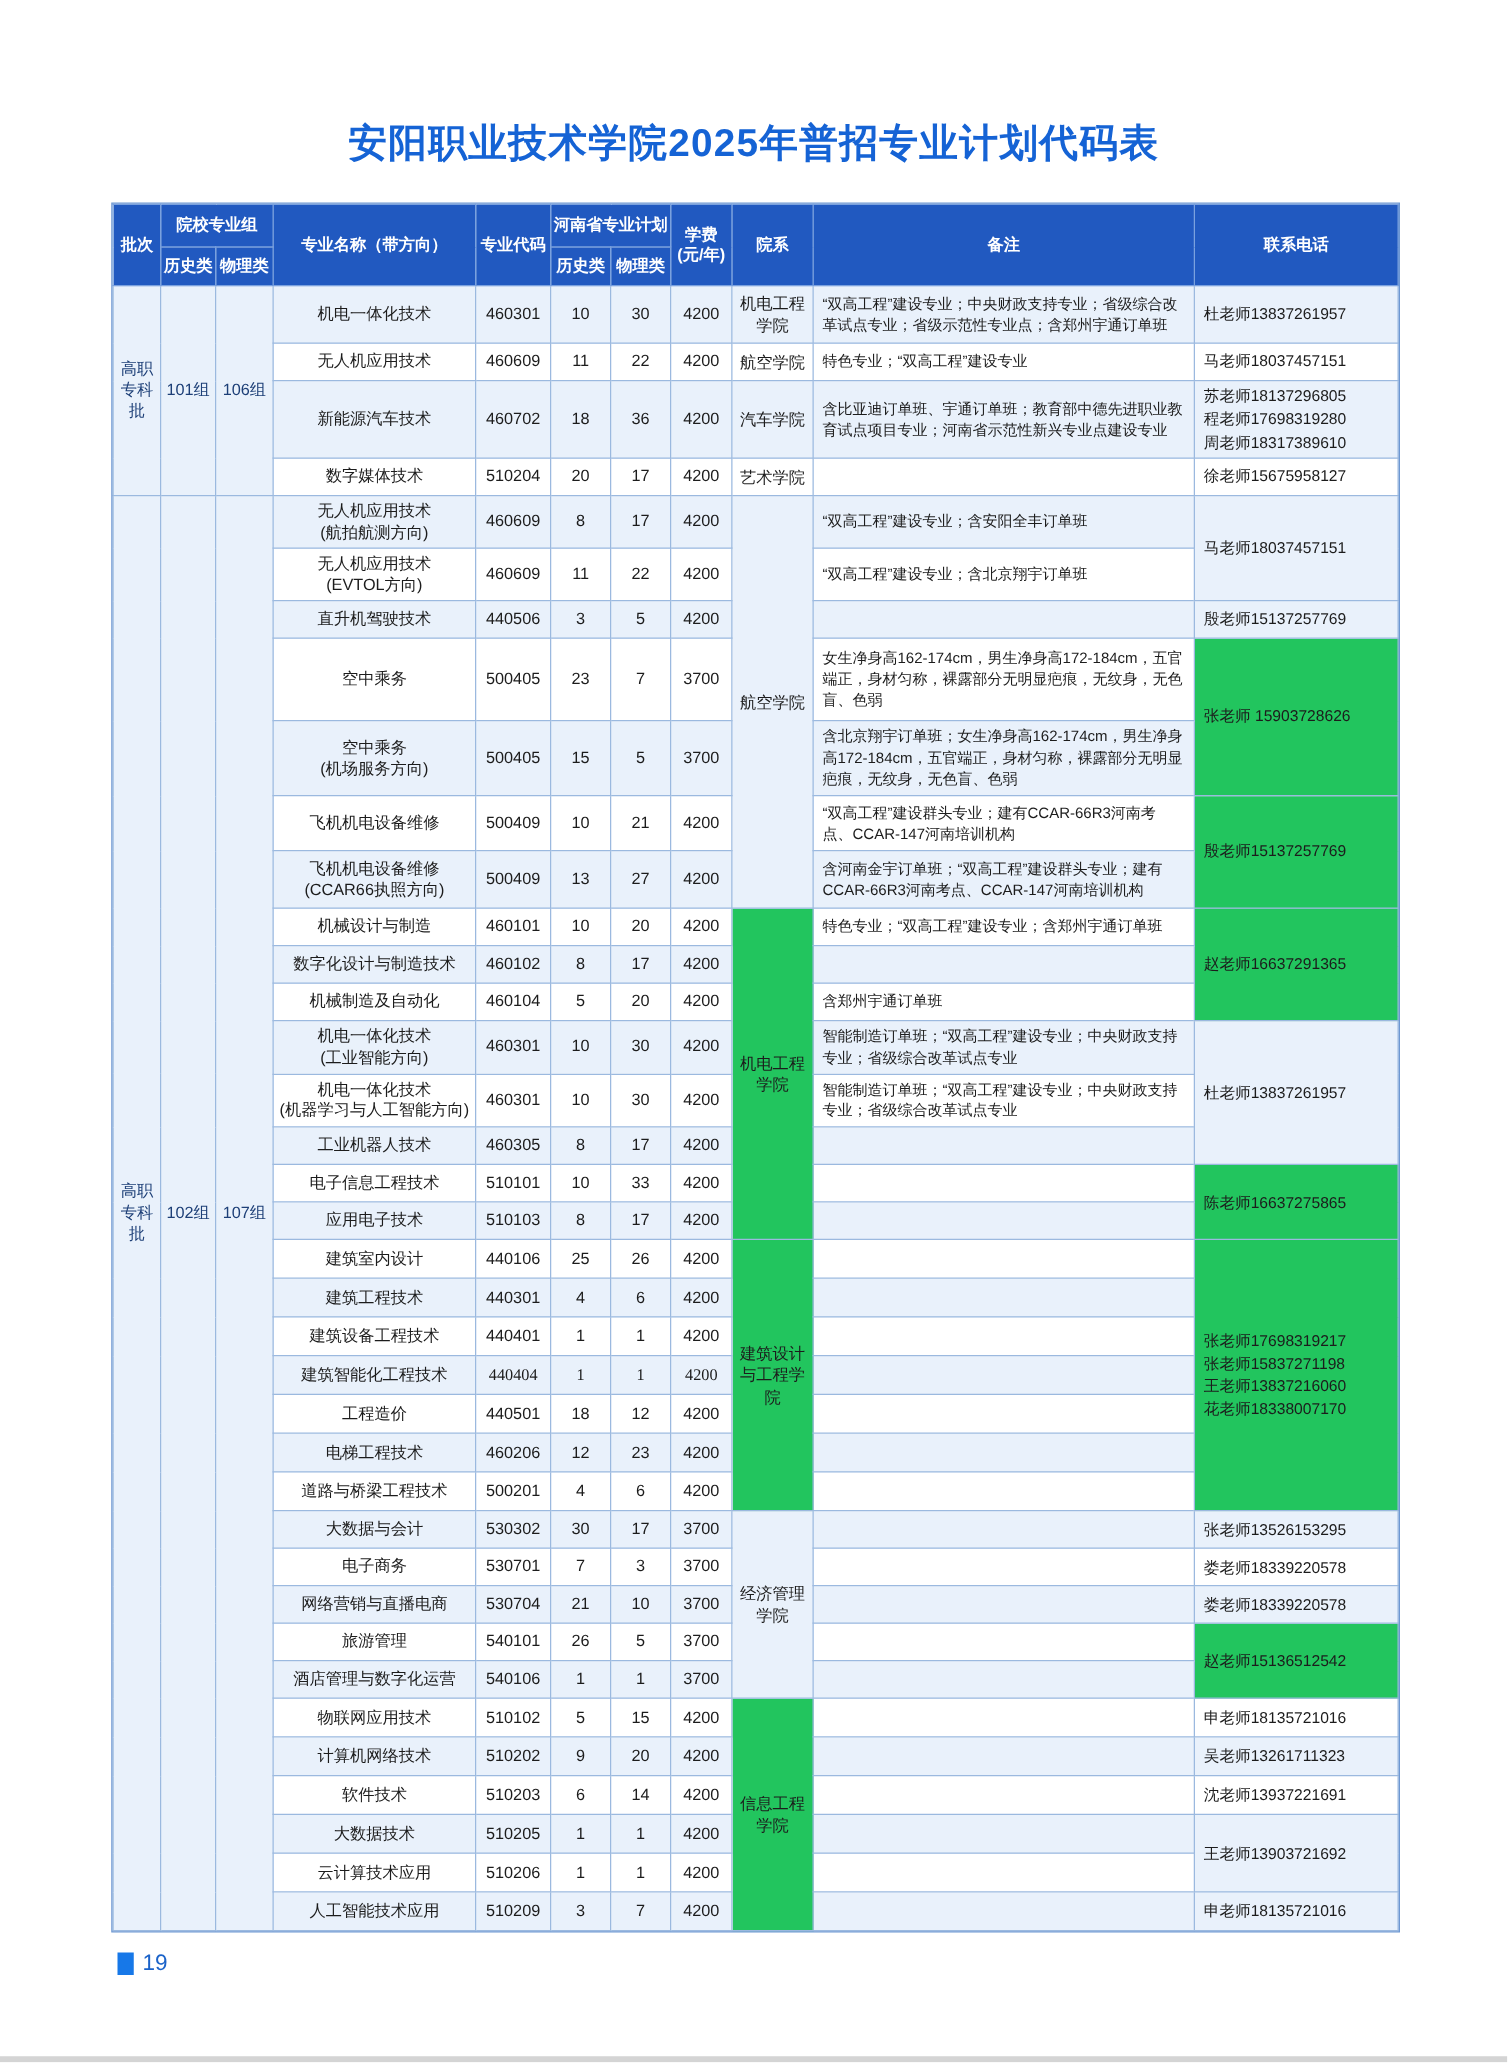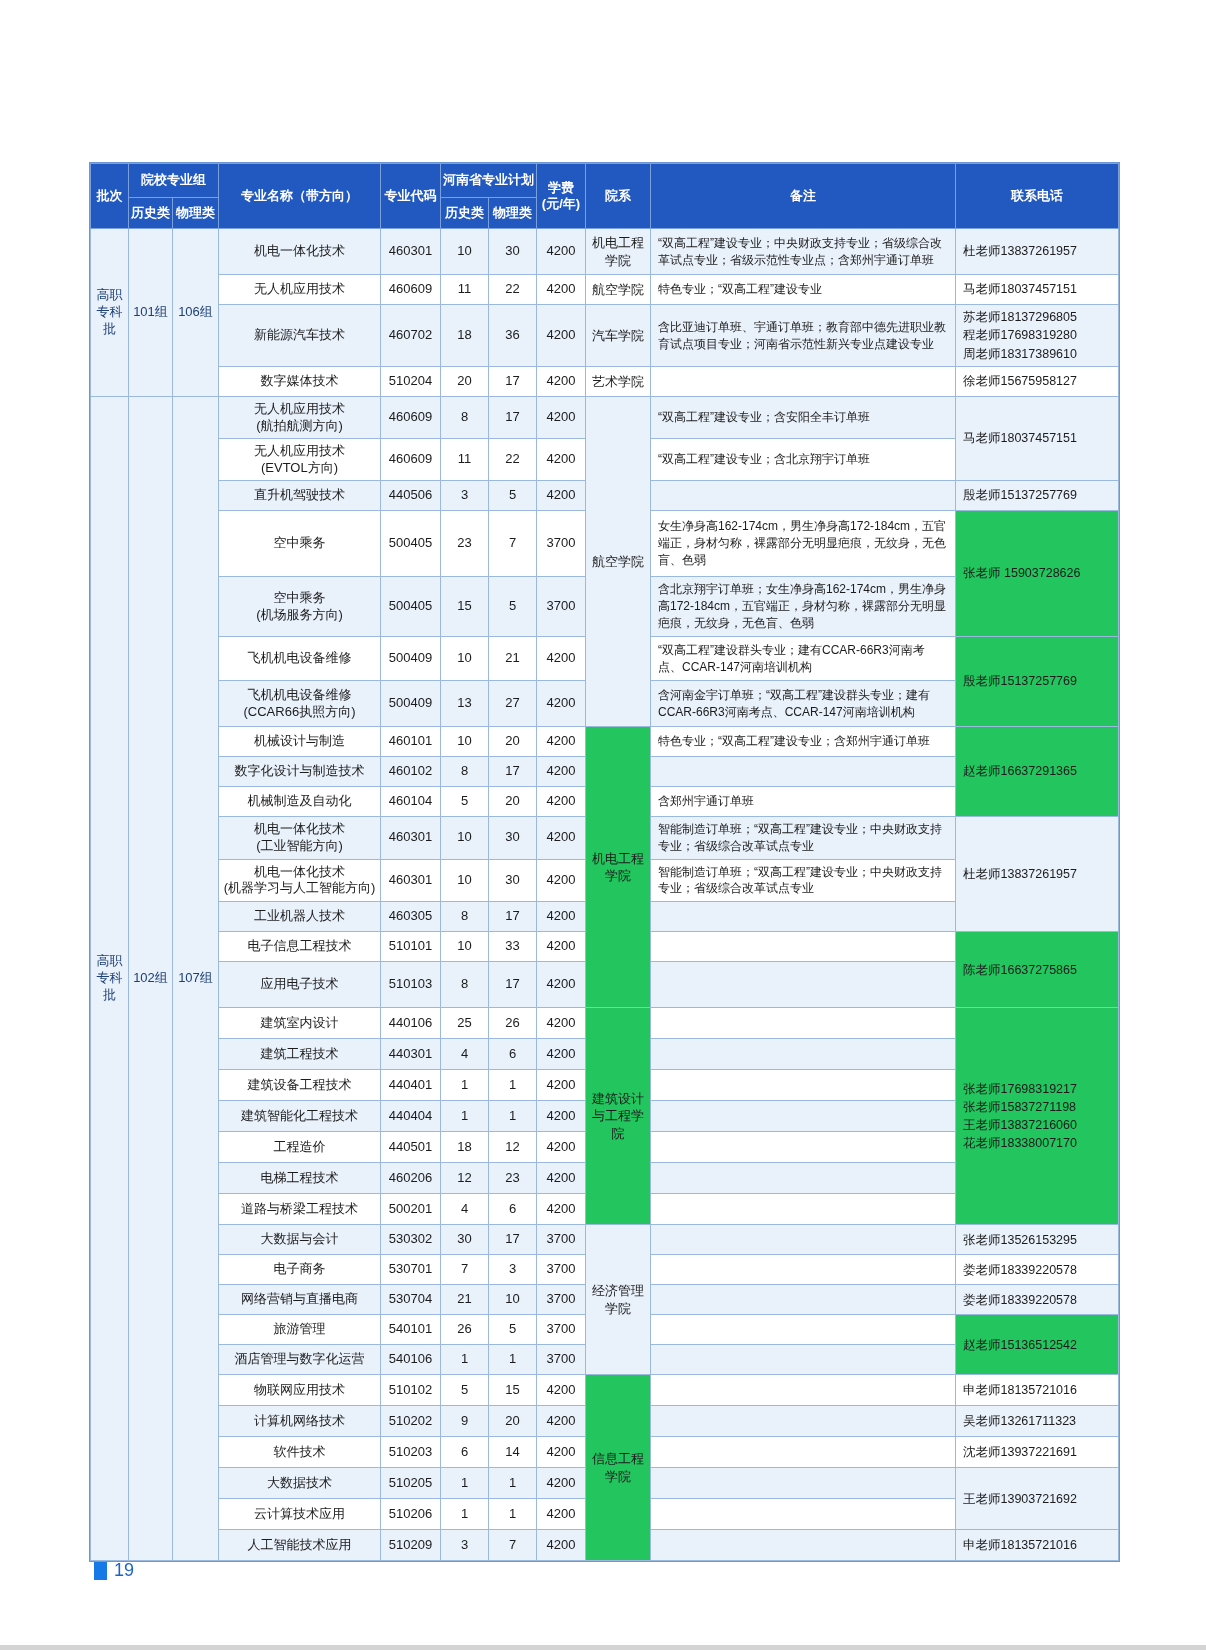--- a/index.html
+++ b/index.html
@@ -28,20 +28,21 @@
   .fee-head div { line-height:1.2; }
   .page-num { position:absolute; top:1560px; left:94px; display:flex; align-items:center; }
   .page-num .sq { width:13px; height:18px; background:#1778e8; display:inline-block; margin-right:7px; }
   .page-num .n { color:#1b63c9; font-size:18px; font-weight:normal; }
   .bottom-line { position:absolute; left:0; bottom:0; width:100%; height:5px; background:#d4d4d4; }
 </style>
 </head>
 <body>
 
 <div class="page">
+  <div class="title">安阳职业技术学院2025年普招专业计划代码表</div>
 
   <div class="table-wrap">
     <table>
       <colgroup>
         <col style="width:38px">
           <col style="width:44px">
           <col style="width:46px">
         <col style="width:162px">
           <col style="width:60px">
           <col style="width:48px">
@@ -300,21 +301,21 @@
             </td>
             <td class="num-cell">510101</td>
             <td class="num-cell">10</td>
             <td class="num-cell">33</td>
             <td class="num-cell">4200</td>
             <td class="remark-cell"></td>
             <td class="contact-cell merged" rowspan="2">
               <div>陈老师16637275865</div>
             </td>
           </tr>
-          <tr class="stripe" style="height: 46px;">
+          <tr class="stripe" style="height: 30px;">
             <td class="name-cell">
               <div>应用电子技术</div>
             </td>
             <td class="num-cell">510103</td>
             <td class="num-cell">8</td>
             <td class="num-cell">17</td>
             <td class="num-cell">4200</td>
             <td class="remark-cell"></td>
           </tr>
           <tr style="height: 31px;">
@@ -347,21 +348,21 @@
           <tr style="height: 31px;">
             <td class="name-cell">
               <div>建筑设备工程技术</div>
             </td>
             <td class="num-cell">440401</td>
             <td class="num-cell">1</td>
             <td class="num-cell">1</td>
             <td class="num-cell">4200</td>
             <td class="remark-cell"></td>
           </tr>
-          <tr class="stripe" style="height: 31px;">
+          <tr class="stripe" style="height: 31px; font-family: Liberation Serif, serif;">
             <td class="name-cell">
               <div>建筑智能化工程技术</div>
             </td>
             <td class="num-cell">440404</td>
             <td class="num-cell">1</td>
             <td class="num-cell">1</td>
             <td class="num-cell">4200</td>
             <td class="remark-cell"></td>
           </tr>
           <tr style="height: 31px;">

